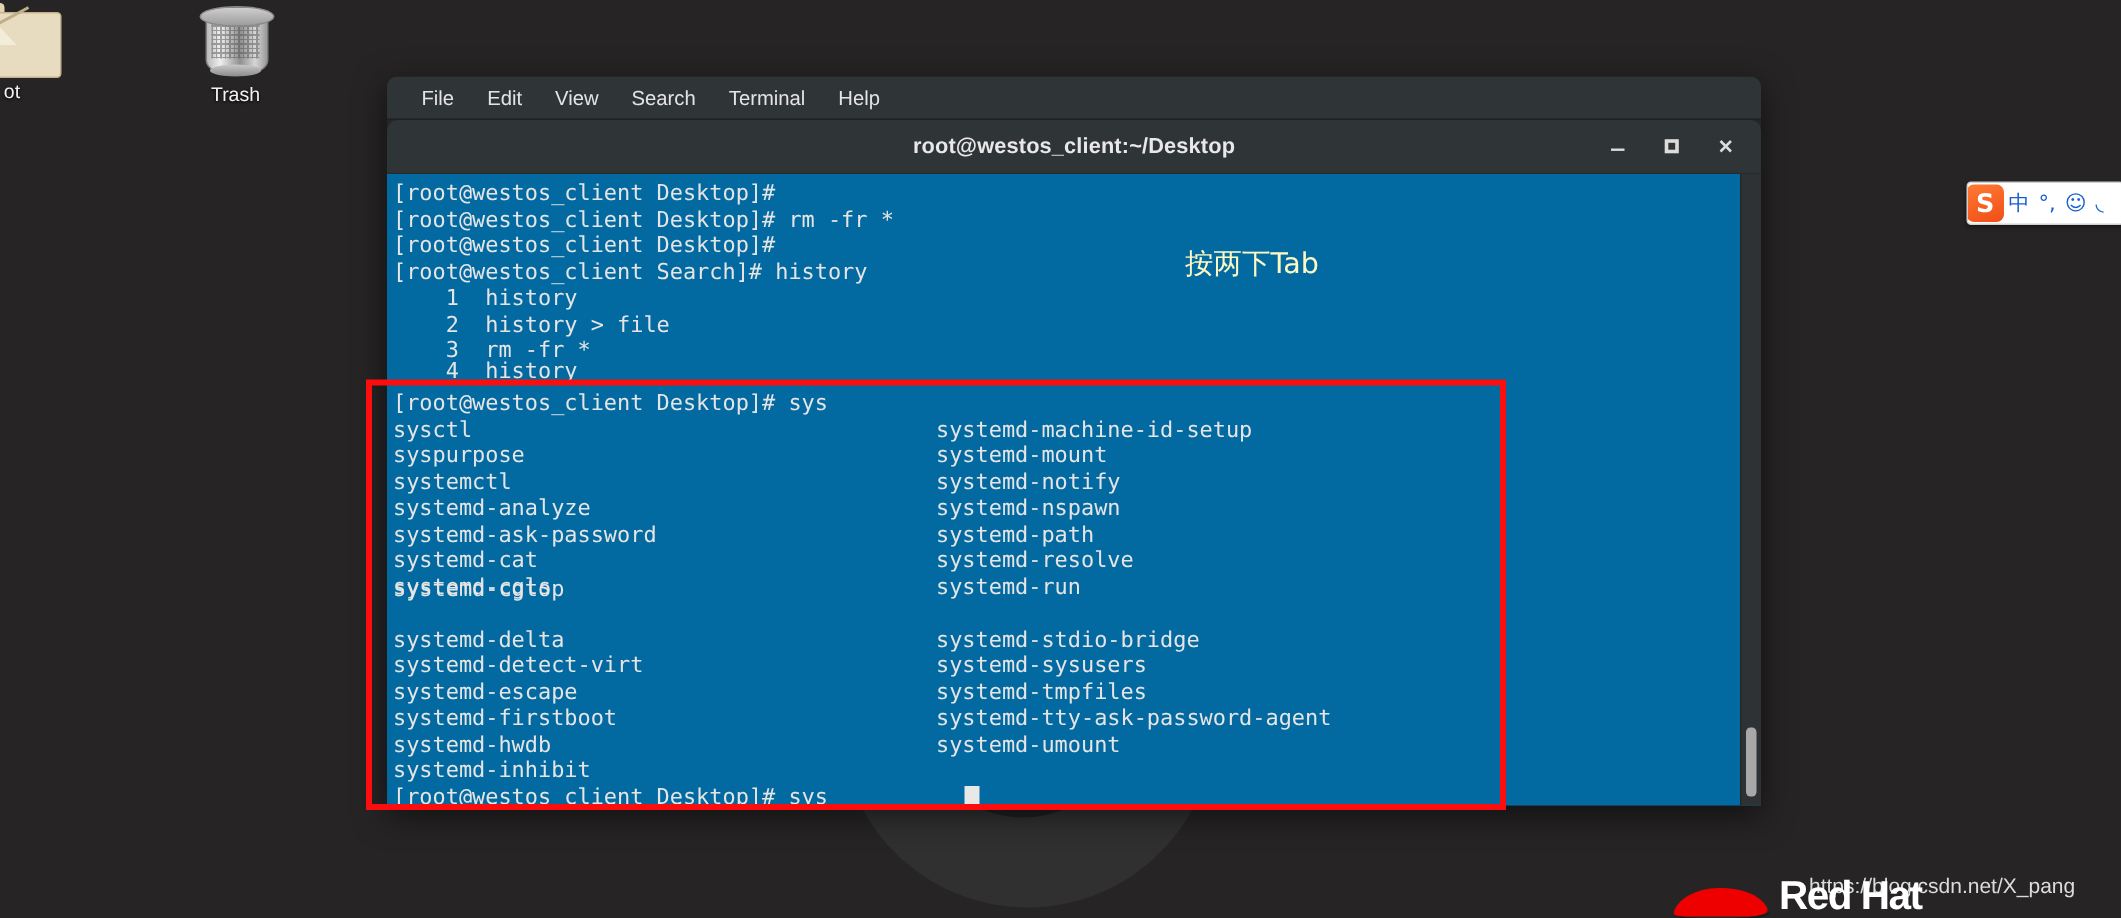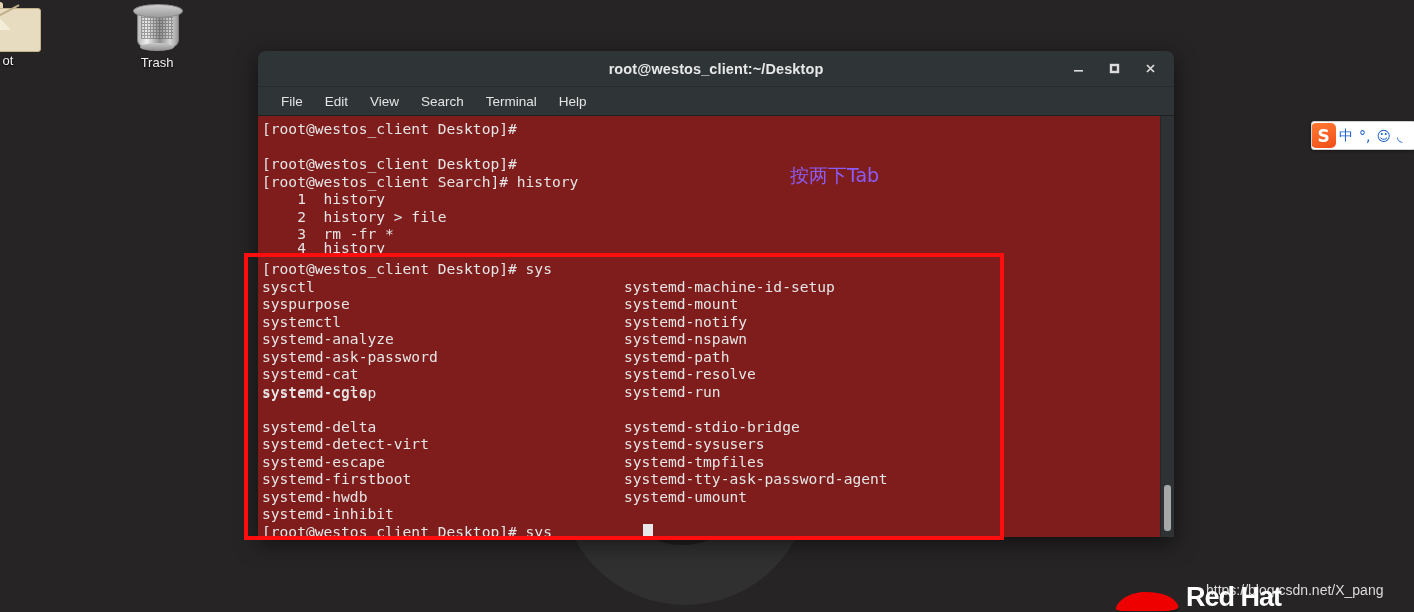--- a/index.html
+++ b/index.html
@@ -91,21 +91,21 @@
   }
   .winbtn svg{display:block;}
   #menubar{
     height:28px;background:#2f3436;display:flex;align-items:center;
     padding-left:12px;gap:0;border-bottom:1px solid #1d2021;
   }
   .menu-item{
     color:#e4e4e4;font-size:13.5px;padding:3px 11px;cursor:default;
   }
   #term-body{
-    position:relative;height:481px;background:#7f1d1d;
+    position:relative;height:481px;background:#0369a1;
     overflow:hidden;
   }
   #term-inner{
     position:relative;height:100%;
   }
   .tline{
     position:absolute;left:0;white-space:pre;
     color:#e5e5e5;
     font-family:"DejaVu Sans Mono","Liberation Mono",monospace;
     font-size:14.6px;line-height:17.5px;
@@ -124,21 +124,21 @@
   #scrollthumb{
     position:absolute;left:3px;width:7px;height:46px;bottom:8px;background:#a8a8a8;border-radius:3px;
   }
   
   #redbox{
     position:absolute;left:244px;top:253px;width:760px;height:287px;
     border:4px solid #fd0e0e;box-sizing:border-box;pointer-events:none;
   }
   #anno-tab{
     position:absolute;left:790px;top:163px;
-    color:#8b5cf6;font-size:19px;
+    color:#fef9c3;font-size:19px;
     font-family:"DejaVu Sans", sans-serif;
     white-space:nowrap;
   }
 
   
   #ime{
     position:absolute;left:1311px;top:121px;height:27px;width:103px;
     background:#ffffff;border:1px solid #d0d0d0;border-radius:3px;
     display:flex;align-items:center;overflow:hidden;
     box-shadow:0 1px 3px rgba(0,0,0,.4);
@@ -191,20 +191,29 @@
   <div class="trashcan">
     <div class="can"></div>
       <div class="mesh"></div>
       <div class="base"></div>
       <div class="lid"></div>
   </div>
   <div class="lbl">Trash</div>
 </div>
 
 <div id="terminal">
+
+  <div id="menubar">
+    <div class="menu-item">File</div>
+    <div class="menu-item">Edit</div>
+    <div class="menu-item">View</div>
+    <div class="menu-item">Search</div>
+    <div class="menu-item">Terminal</div>
+    <div class="menu-item">Help</div>
+  </div>
 
   <div id="titlebar">
     <div id="title-text">root@westos_client:~/Desktop</div>
     <div class="winbtns">
       <div class="winbtn">
         <svg width="13" height="13" viewBox="0 0 13 13">
             <rect x="2" y="8" width="9" height="1.6" fill="#dcdcdc"></rect>
           </svg>
       </div>
       <div class="winbtn">
@@ -213,33 +222,25 @@
           </svg>
       </div>
       <div class="winbtn">
         <svg width="13" height="13" viewBox="0 0 13 13">
             <path d="M3 3 L10 10 M10 3 L3 10" stroke="#dcdcdc" stroke-width="1.7" fill="none"></path>
           </svg>
       </div>
     </div>
   </div>
 
-  <div id="menubar">
-    <div class="menu-item">File</div>
-    <div class="menu-item">Edit</div>
-    <div class="menu-item">View</div>
-    <div class="menu-item">Search</div>
-    <div class="menu-item">Terminal</div>
-    <div class="menu-item">Help</div>
-  </div>
-
   <div id="term-body">
     <div id="term-inner">
 
       <div class="tline col-left" style="top:4px">[root@westos_client Desktop]#</div>
+      <div class="tline col-left" style="top:21.5px">[root@westos_client Desktop]# rm -fr *</div>
       <div class="tline col-left" style="top:39px">[root@westos_client Desktop]#</div>
       <div class="tline col-left" style="top:56.5px">[root@westos_client Search]# history</div>
       <div class="tline col-left" style="top:74px">    1  history</div>
       <div class="tline col-left" style="top:91.5px">    2  history &gt; file</div>
       <div class="tline col-left" style="top:109px">    3  rm -fr *</div>
       <div class="tline col-left" style="top:123px">    4  history</div>
 
       <div class="tline col-left" style="top:144px">[root@westos_client Desktop]# sys</div>
 
       <div class="tline col-left" style="top:161.5px">sysctl</div>

